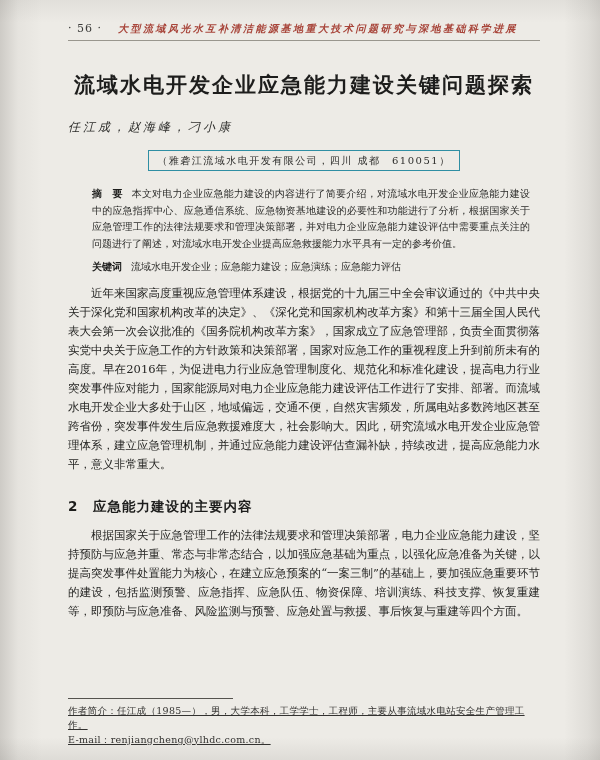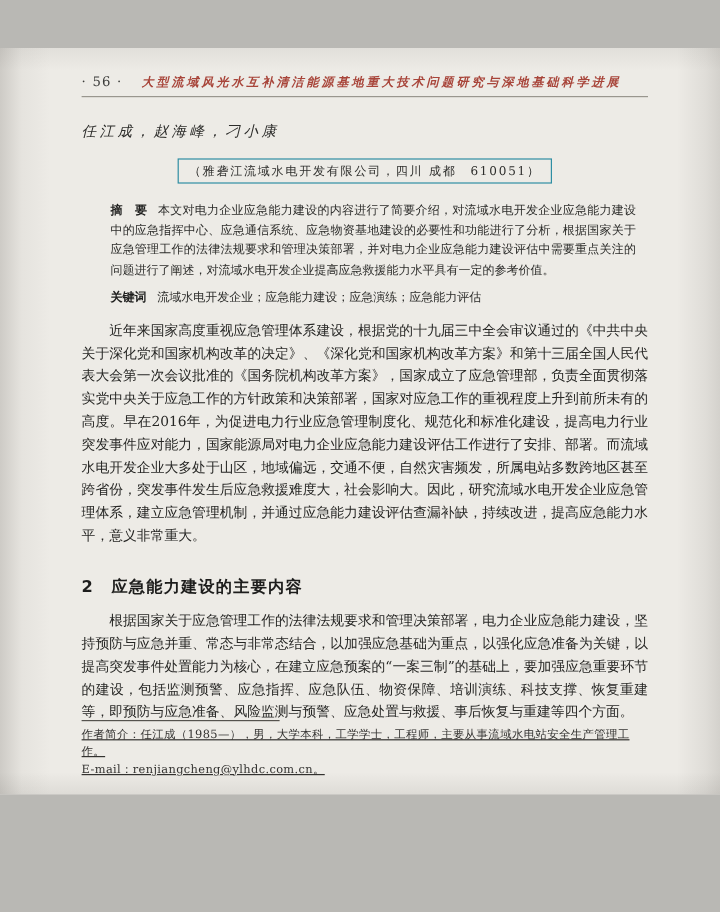--- a/index.html
+++ b/index.html
@@ -4,25 +4,24 @@
 <style>
   * { margin: 0; padding: 0; box-sizing: border-box; }
   body {
     width: 600px; height: 760px;
     font-family: "DejaVu Serif", "Liberation Serif", serif;
     background: #b9b8b4;
     overflow: hidden;
   }
   .page {
     position: relative;
-    width: 600px; height: 622px;
+    width: 600px; height: 760px;
     background: var(--page_background, #edebe6);
     color: var(--text, #2a2a2a);
     overflow: hidden;
-    margin-top: 40px;
   }
   
   .page::before {
     content: "";
     position: absolute; inset: 0;
     background:
       linear-gradient(90deg, rgba(40,35,30,0.16) 0, rgba(40,35,30,0.04) 3%, rgba(0,0,0,0) 7%, rgba(0,0,0,0) 94%, rgba(40,35,30,0.07) 98%, rgba(40,35,30,0.13) 100%),
       linear-gradient(180deg, rgba(40,35,30,0.06) 0, rgba(0,0,0,0) 3%, rgba(0,0,0,0) 97%, rgba(40,35,30,0.08) 100%);
     pointer-events: none;
   }
@@ -118,20 +117,21 @@
 
 <div class="page">
   <div class="inner">
 
     <div class="header-row">
       <span class="page-num">· 56 ·</span>
       <span class="running-header">大型流域风光水互补清洁能源基地重大技术问题研究与深地基础科学进展</span>
     </div>
     <div class="header-rule"></div>
 
+    <h1 class="title">流域水电开发企业应急能力建设关键问题探索</h1>
 
     <div class="authors">任江成，赵海峰，刁小康</div>
 
     <div class="affil-wrap">
       <span class="affiliation">（雅砻江流域水电开发有限公司，四川 成都　610051）</span>
     </div>
 
     <p class="abstract"><span class="abs-label">摘　要</span><span>本文对电力企业应急能力建设的内容进行了简要介绍，对流域水电开发企业应急能力建设中的应急指挥中心、应急通信系统、应急物资基地建设的必要性和功能进行了分析，根据国家关于应急管理工作的法律法规要求和管理决策部署，并对电力企业应急能力建设评估中需要重点关注的问题进行了阐述，对流域水电开发企业提高应急救援能力水平具有一定的参考价值。</span></p>
 
     <p class="keywords"><span class="kw-label">关键词</span><span>流域水电开发企业；应急能力建设；应急演练；应急能力评估</span></p>

